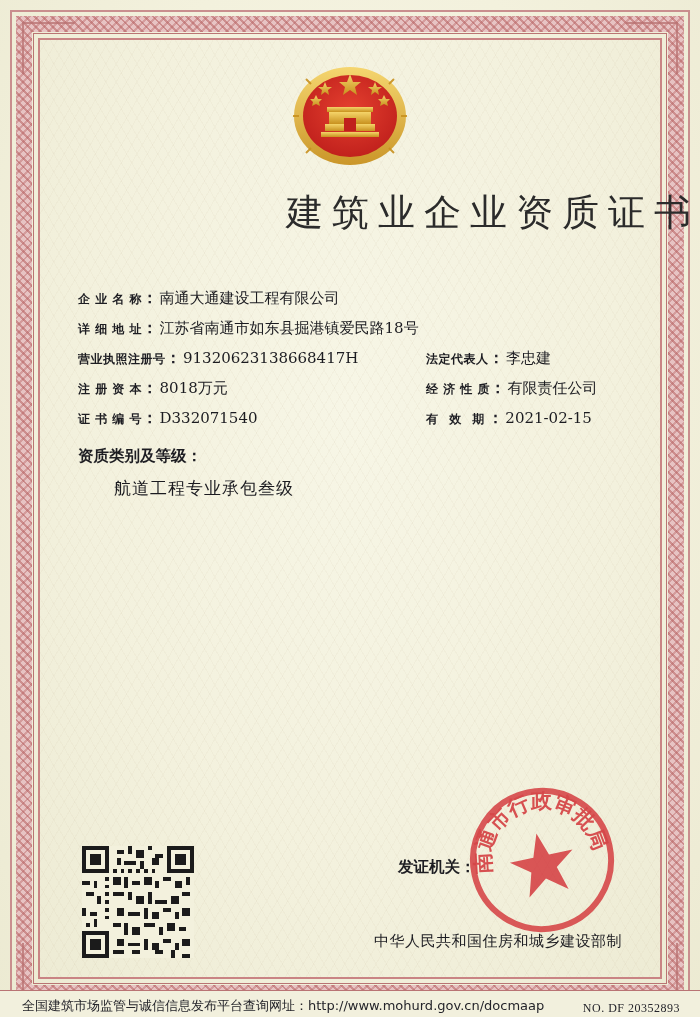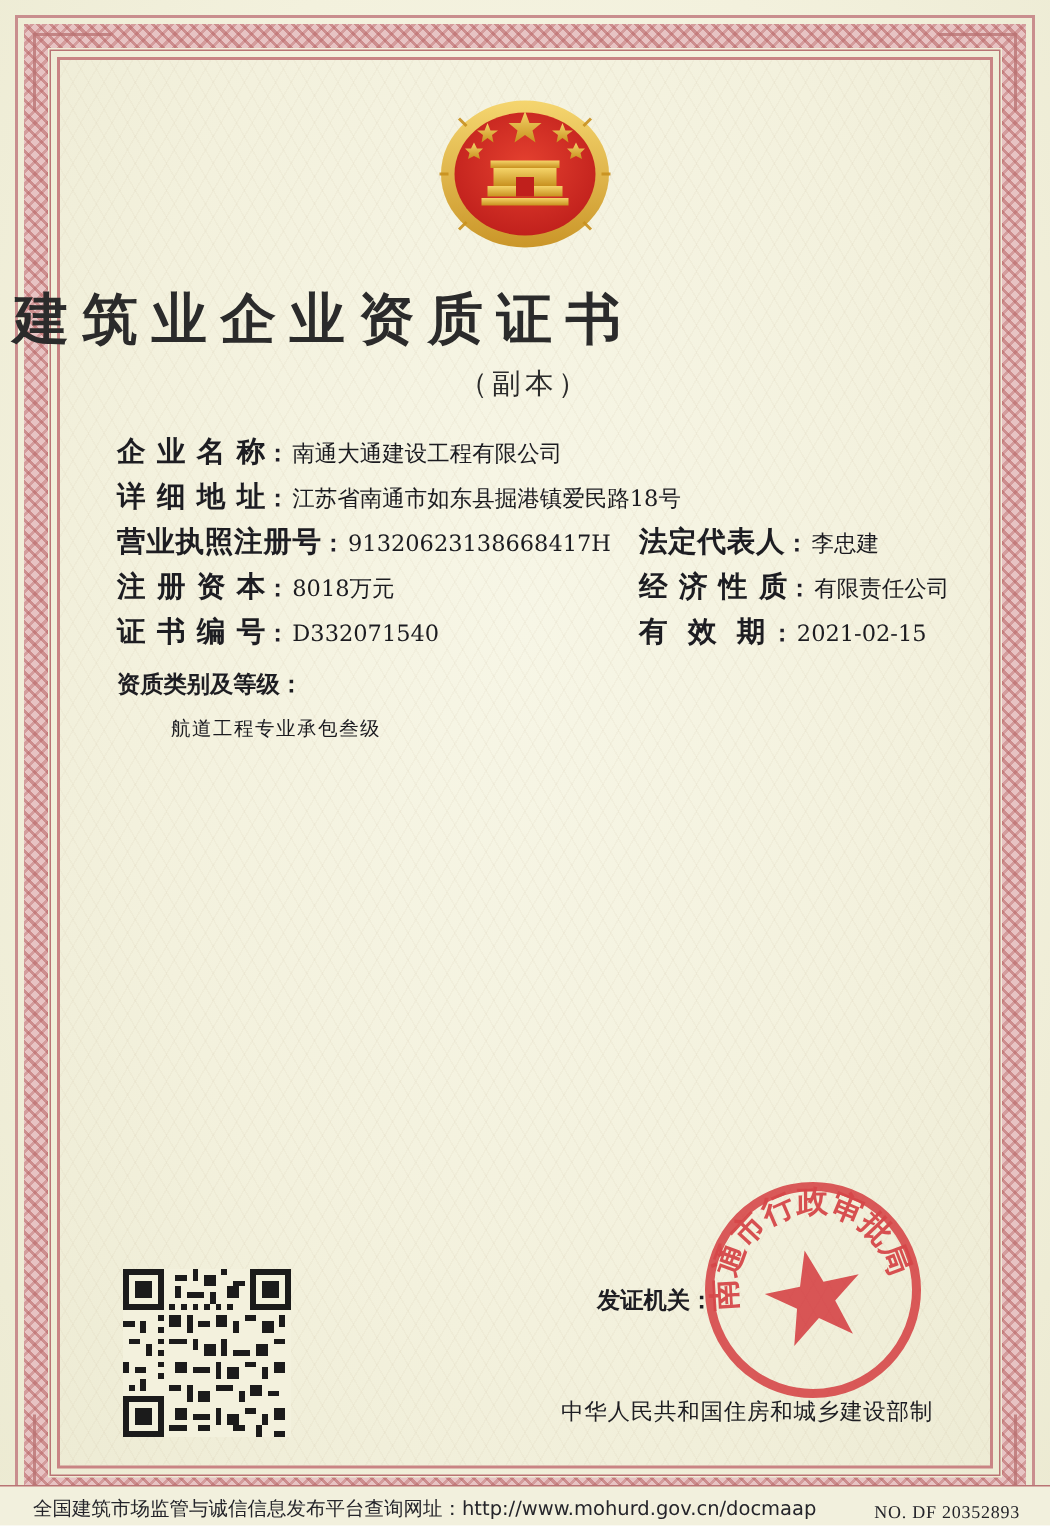--- a/index.html
+++ b/index.html
@@ -93,23 +93,23 @@
     top: 62px;
     width: 118px;
     height: 108px;
   }
 
   
   .main-title {
     position: absolute;
     top: 188px;
     left: 0; right: 0;
-    text-align: left;
-    font-family: "DejaVu Sans", sans-serif;
-    font-weight: bold;
+    text-align: right;
+    font-family: "DejaVu Sans", sans-serif;
+    font-weight: normal;
     font-size: 37px;
     letter-spacing: 9px;
     color: #2b2b2b;
     text-indent: 9px;
   }
   .sub-title {
     position: absolute;
     top: 243px;
     left: 0; right: 0;
     text-align: center;
@@ -130,21 +130,21 @@
   }
   .frow {
     display: flex;
     align-items: baseline;
     height: 30px;
     white-space: nowrap;
   }
   .flabel {
     font-family: "DejaVu Sans", sans-serif;
     font-weight: bold;
-    font-size: 19px;
+    font-size: 12px;
     color: #1d1d22;
     letter-spacing: 0.5px;
   }
   .flabel.sp4 { letter-spacing: 3.5px; }
   .fcolon { font-family: "DejaVu Sans", sans-serif; font-weight: bold; }
   .fvalue {
     font-family: "DejaVu Serif", serif;
     font-size: 15px;
     color: #1b1b20;
     margin-left: 2px;
@@ -156,21 +156,21 @@
     margin-top: 8px;
     font-family: "DejaVu Sans", sans-serif;
     font-weight: bold;
     font-size: 15.5px;
     color: #1d1d22;
   }
   .qual-item {
     margin-top: 10px;
     margin-left: 36px;
     font-family: Liberation Sans, sans-serif;
-    font-size: 13px;
+    font-size: 17px;
     color: #1b1b20;
     letter-spacing: 1px;
   }
 
   
   .qr {
     position: absolute;
     left: 82px;
     top: 846px;
     width: 112px;
@@ -294,21 +294,20 @@
         <polygon points="59,12 62,20 70,20 64,25 66,33 59,28 52,33 54,25 48,20 56,20"></polygon>
         <polygon points="34,20 36,25 41,25 37,28 38,33 34,30 30,33 31,28 27,25 32,25"></polygon>
         <polygon points="84,20 86,25 91,25 87,28 88,33 84,30 80,33 81,28 77,25 82,25"></polygon>
         <polygon points="25,33 27,37 31,37 28,40 29,44 25,42 21,44 22,40 19,37 23,37"></polygon>
         <polygon points="93,33 95,37 99,37 96,40 97,44 93,42 89,44 90,40 87,37 91,37"></polygon>
       </g>
     </svg>
   </div>
 
   <div class="main-title">建筑业企业资质证书</div>
-  <div class="sub-title">（副本）</div>
 
   <div class="fields">
 
     <div class="frow">
       <div class="col-left">
         <span class="flabel">企 业 名 称</span>
         <span class="fcolon">：</span>
         <span class="fvalue">南通大通建设工程有限公司</span>
       </div>
     </div>

